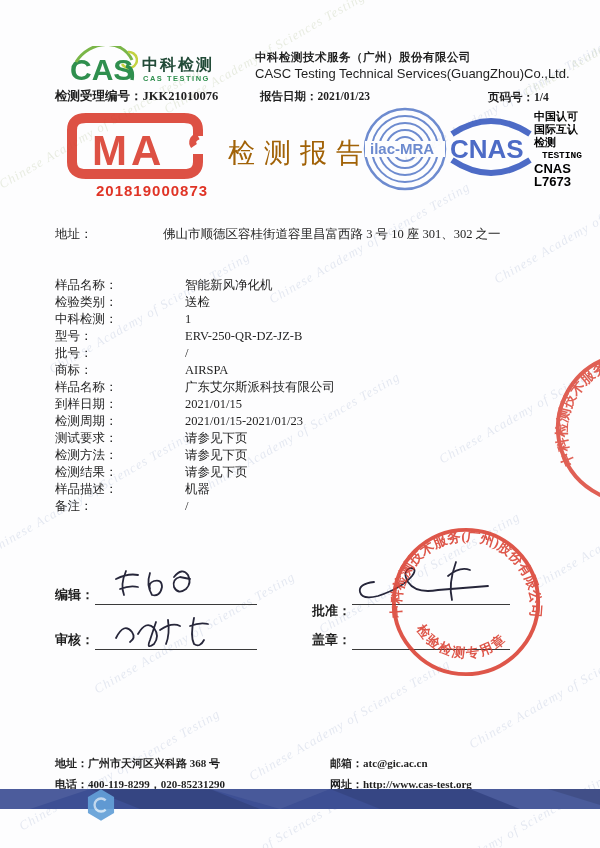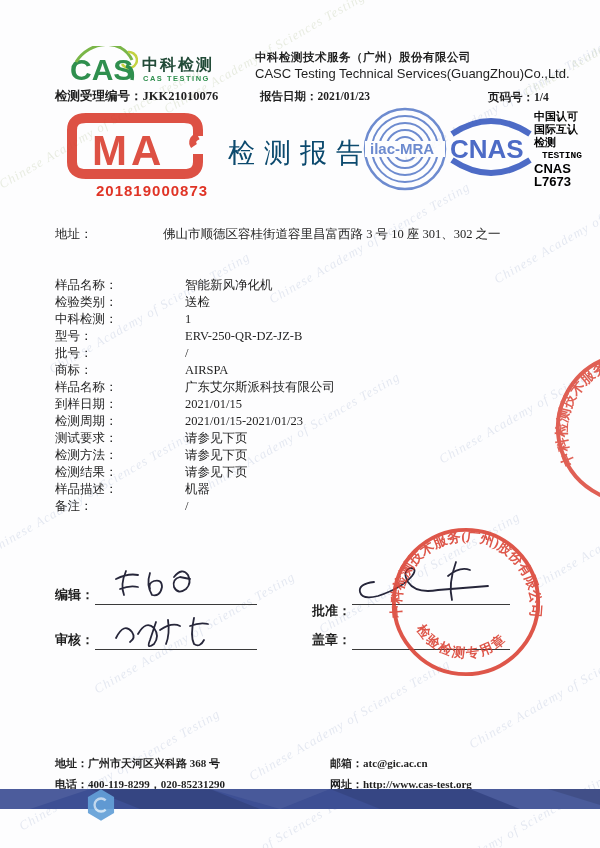--- a/index.html
+++ b/index.html
@@ -12,21 +12,21 @@
   .wm-green{color:rgba(150,170,110,0.20);}
   
   .logo-cn{font-size:16px;font-weight:700;color:#224b38;letter-spacing:2px;}
   .logo-en{font-size:7.5px;color:#2f8f4e;letter-spacing:1.5px;font-family:"Liberation Sans",sans-serif;font-weight:700;}
   .accept-line{font-size:12.5px;font-weight:700;}
   .company-cn{font-size:11.5px;font-weight:700;letter-spacing:0.5px;text-align:center;}
   .company-en{font-size:13px;font-family:Liberation Sans, sans-serif;}
   .hdr-small{font-size:11.5px;font-weight:700;}
   
   .cma-no{font-size:15px;font-weight:700;color:#e03426;letter-spacing:1px;font-family:"Liberation Sans",sans-serif;}
-  .report-title{font-size:27px;letter-spacing:9px;color:#0c4a6e;font-weight:500;white-space:nowrap;}
+  .report-title{font-size:27px;letter-spacing:9px;color:#a16207;font-weight:500;white-space:nowrap;}
   .cnas-txt{color:#000000;line-height:13px;font-weight:700;}
   .cnas-txt .c1{font-size:11px;}
   .cnas-txt .c2{font-size:9.5px;font-family:Liberation Mono, monospace;margin-left:8px;}
   .cnas-txt .c3{font-size:13px;font-family:"Liberation Sans",sans-serif;}
   
   .kv{font-size:12.5px;line-height:18px;white-space:nowrap;}
   .kv .lbl{display:inline-block;width:108px;}
   .note{font-size:12.5px;}
   .srow{height:17px;font-size:12.5px;white-space:nowrap;}
   .srow .lbl{display:inline-block;width:130px;}

